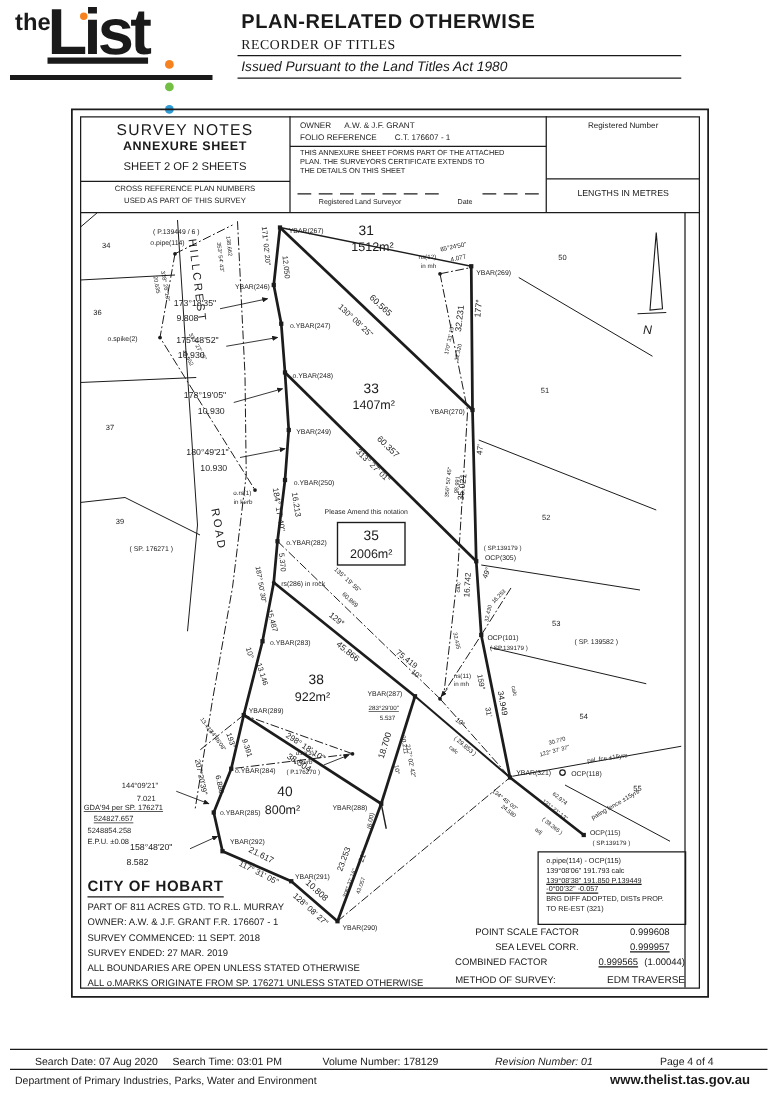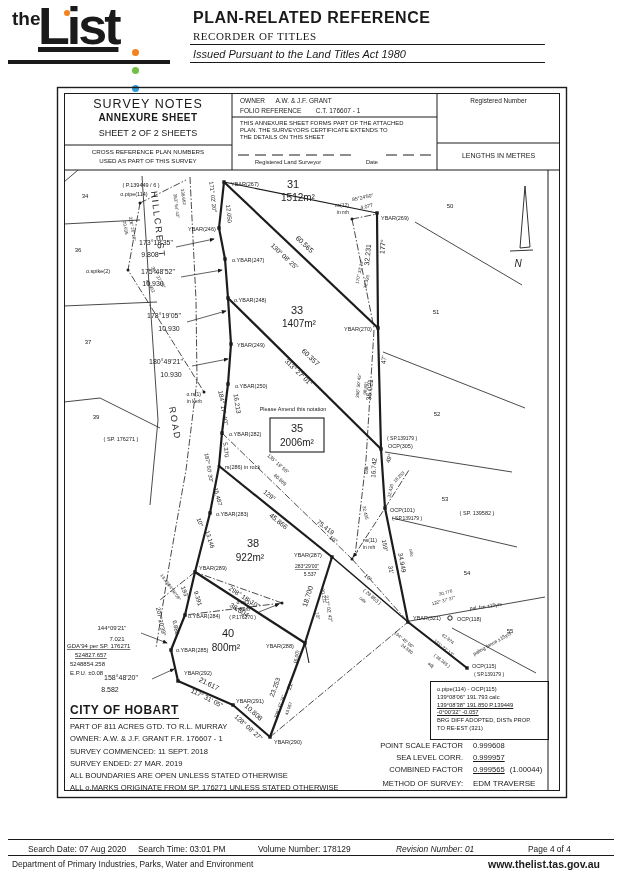--- a/index.html
+++ b/index.html
@@ -17,21 +17,21 @@
   .hdr-issued{font-size:11px;font-style:italic;}
   .hline{background:#1a1a1a;}
   
   .tb{line-height:1.05;}
   
   .city-title{font-size:12px;font-weight:bold;letter-spacing:.5px;border-bottom:1.4px solid #1a1a1a;display:inline-block;padding-bottom:1px;}
   .city-line{font-size:7.6px;margin-top:3.2px;white-space:nowrap;}
   
   .scale-row{display:flex;font-size:7.6px;margin-bottom:3px;white-space:nowrap;}
   .scale-lab{width:105px;text-align:right;}
-  .scale-val{margin-left:10px;}
+  .scale-val{padding-left:41px;}
   .scale-val.u{text-decoration:underline;}
   .scale-extra{margin-left:5px;}
   
   .note-box{border:1px solid #1a1a1a;padding:4px 3px 3px 6px;font-size:5.8px;line-height:1.35;}
   .note-box div{white-space:nowrap;}
   .note-box div.u{text-decoration:underline;}
   
   .ft{font-size:8.4px;white-space:nowrap;}
   .ft-url{font-size:10.5px;font-weight:bold;}
 </style>
@@ -42,21 +42,21 @@
   <div class="abs" style="left:12px;top:6px;">
     <span class="logo-the abs" style="left:0;top:2px;">the</span>
     <span class="logo-main abs" style="left:26px;top:0px;">List</span>
     <span class="abs" style="left:118px;top:36px;">
       <span class="logo-dot" style="background:#F5821F"></span><span class="logo-dot" style="background:#72BF44"></span><span class="logo-dot" style="background:#2E9BD6"></span>
     </span>
     <span class="abs" style="left:52px;top:4px;width:6px;height:6px;border-radius:50%;background:#F5821F;"></span>
   </div>
   <div class="abs hline" style="left:8px;top:60px;width:162px;height:3.5px;"></div>
 
-  <div class="abs hdr-title" style="left:193px;top:9px;">PLAN-RELATED REFERENCE</div>
+  <div class="abs hdr-title" style="left:193px;top:9px;">PLAN-RELATED OTHERWISE</div>
   <div class="abs hdr-sub" style="left:193px;top:30px;font-family:Liberation Serif, serif;">RECORDER OF TITLES</div>
   <div class="abs hline" style="left:190px;top:44px;width:355px;height:1px;"></div>
   <div class="abs hdr-issued" style="left:193px;top:48px;">Issued Pursuant to the Land Titles Act 1980</div>
   <div class="abs hline" style="left:190px;top:62px;width:355px;height:1.2px;"></div>
 
 </div>
 
 <svg id="plan-svg" class="abs" style="left:0;top:0;" width="622" height="880" viewBox="0 0 622 880">
   <defs>
     <marker id="arr" markerWidth="7" markerHeight="6" refX="6" refY="3" orient="auto">

